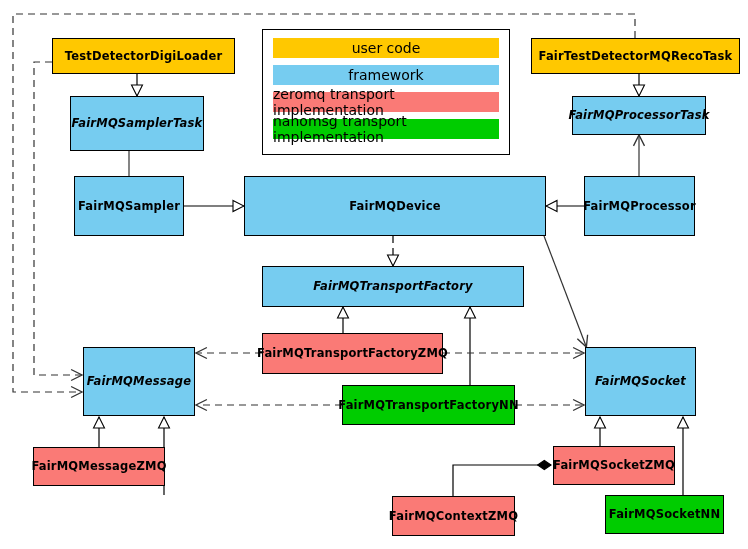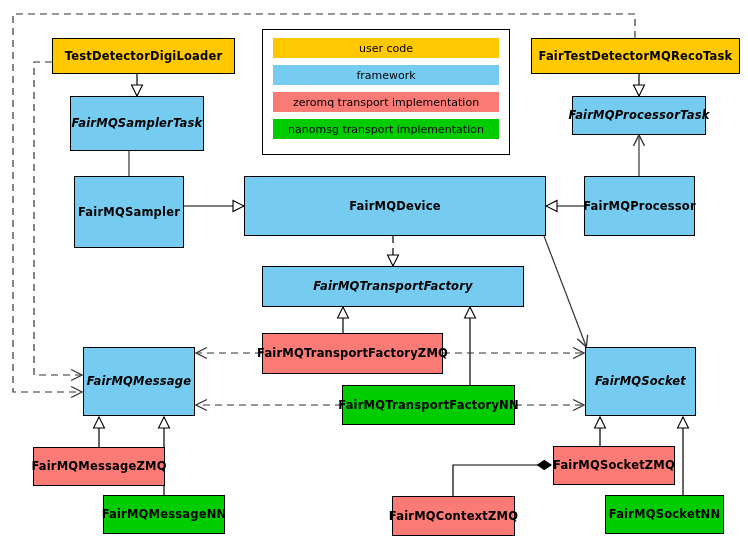--- a/index.html
+++ b/index.html
@@ -56,21 +56,21 @@
     box-sizing: border-box;
     z-index: 4;
     padding: 8px 10px;
   }
   .legend-row {
     height: 20px;
     margin-bottom: 7px;
     display: flex;
     align-items: center;
     justify-content: center;
-    font-size: 11px;
+    font-size: 14px;
     font-weight: normal;
     color: #000000;
   }
   .legend-row:last-child { margin-bottom: 0; }
 </style>
 </head>
 <body>
 
 <div id="diagram">
 
@@ -145,21 +145,21 @@
     </div>
     <div class="legend-row nanomsg">
       <span>nanomsg transport implementation</span>
     </div>
   </div>
 
   <div class="node usercode" style="left:52px;  top:38px;  width:183px; height:36px;">TestDetectorDigiLoader</div>
 
   <div class="node framework italic" style="left:70px;  top:96px;  width:134px; height:55px;">FairMQSamplerTask</div>
 
-  <div class="node framework" style="left:74px;  top:176px; width:110px; height:72px;">FairMQSampler</div>
+  <div class="node framework" style="left:74px;  top:176px; width:110px; height:60px;">FairMQSampler</div>
 
   <div class="node framework" style="left:244px; top:176px; width:302px; height:60px;">FairMQDevice</div>
 
   <div class="node framework" style="left:584px; top:176px; width:111px; height:60px;text-align:center;">FairMQProcessor</div>
 
   <div class="node framework italic" style="left:572px; top:96px;  width:134px; height:39px;">FairMQProcessorTask</div>
 
   <div class="node usercode" style="left:531px; top:38px;  width:209px; height:36px;">FairTestDetectorMQRecoTask</div>
 
   <div class="node framework italic" style="left:262px; top:266px; width:262px; height:41px;">FairMQTransportFactory</div>
@@ -167,21 +167,20 @@
   <div class="node zeromq" style="left:262px; top:333px; width:181px; height:41px;">FairMQTransportFactoryZMQ</div>
 
   <div class="node nanomsg" style="left:342px; top:385px; width:173px; height:40px;">FairMQTransportFactoryNN</div>
 
   <div class="node framework italic" style="left:83px;  top:347px; width:112px; height:69px;">FairMQMessage</div>
 
   <div class="node framework italic" style="left:585px; top:347px; width:111px; height:69px;">FairMQSocket</div>
 
   <div class="node zeromq" style="left:33px;  top:447px; width:132px; height:39px;">FairMQMessageZMQ</div>
 
-  <div class="node nanomsg" style="left:103px; top:495px; width:122px; height:39px;">FairMQMessageNN</div>
 
   <div class="node zeromq" style="left:553px; top:446px; width:122px; height:39px;">FairMQSocketZMQ</div>
 
   <div class="node nanomsg" style="left:605px; top:495px; width:119px; height:39px;">FairMQSocketNN</div>
 
   <div class="node zeromq" style="left:392px; top:496px; width:123px; height:40px;text-align:right;">FairMQContextZMQ</div>
 
 </div>
 
 </body></html>

